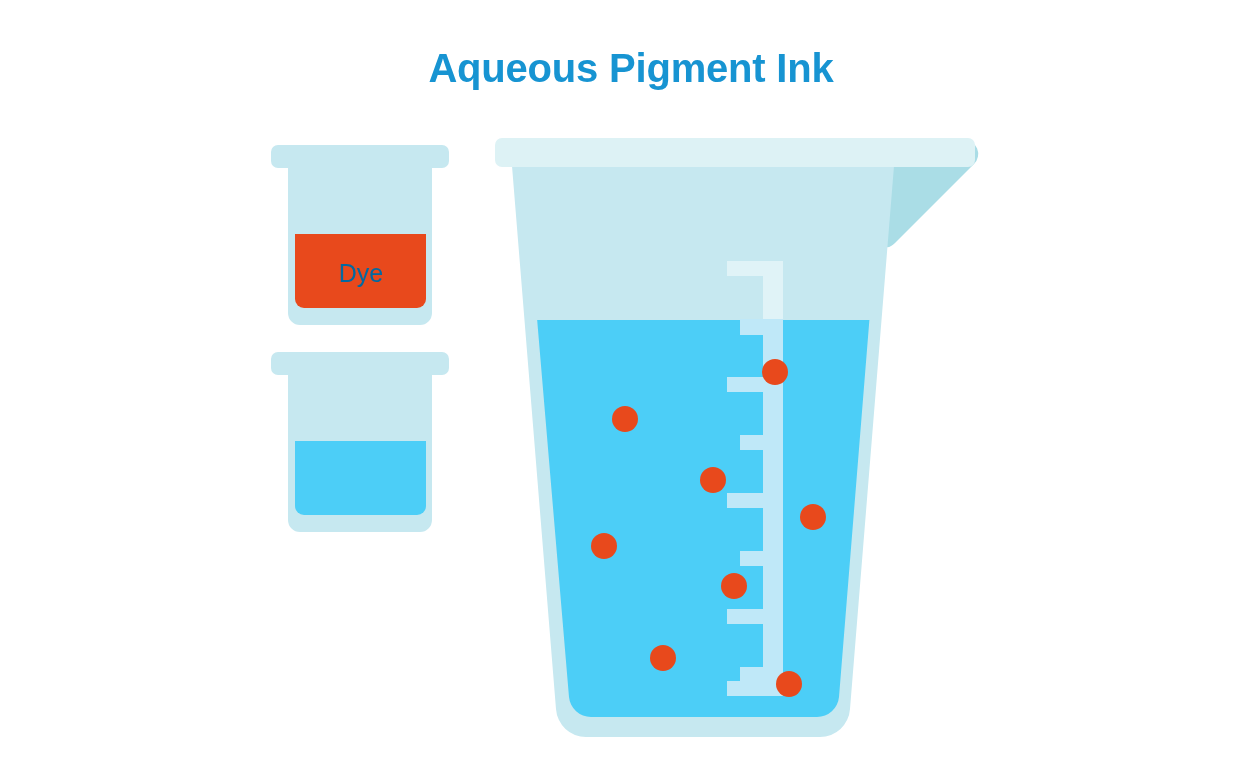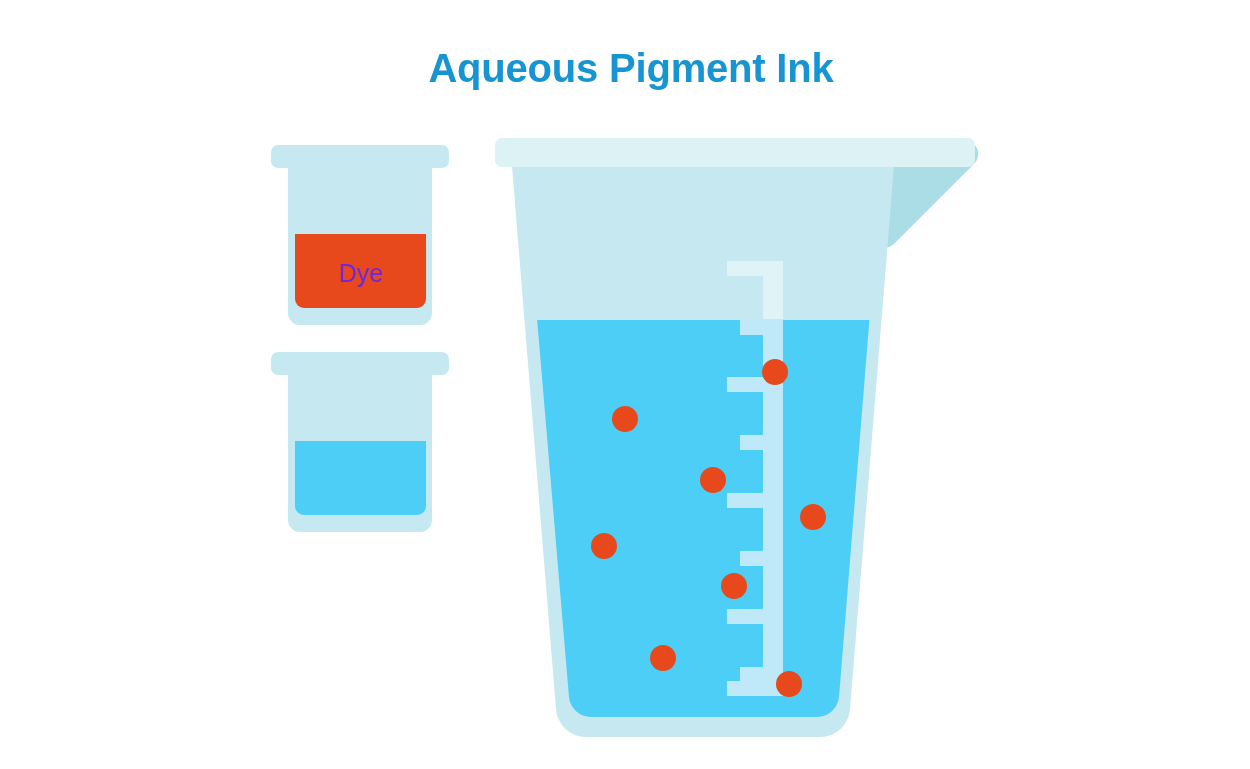--- a/index.html
+++ b/index.html
@@ -40,21 +40,21 @@
   .svg-layer {
     position: absolute;
     left: 0;
     top: 0;
     width: 1250px;
     height: 769px;
   }
   .beaker-label {
     position: absolute;
     text-align: center;
-    color: #6d28d9;
+    color: #0369a1;
     font-size: 25px;
     font-family: "Liberation Sans", sans-serif;
     user-select: none;
     white-space: nowrap;
   }
   #dye-label {
     left: 285px;
     top: 259px;
     width: 152px;
   }

